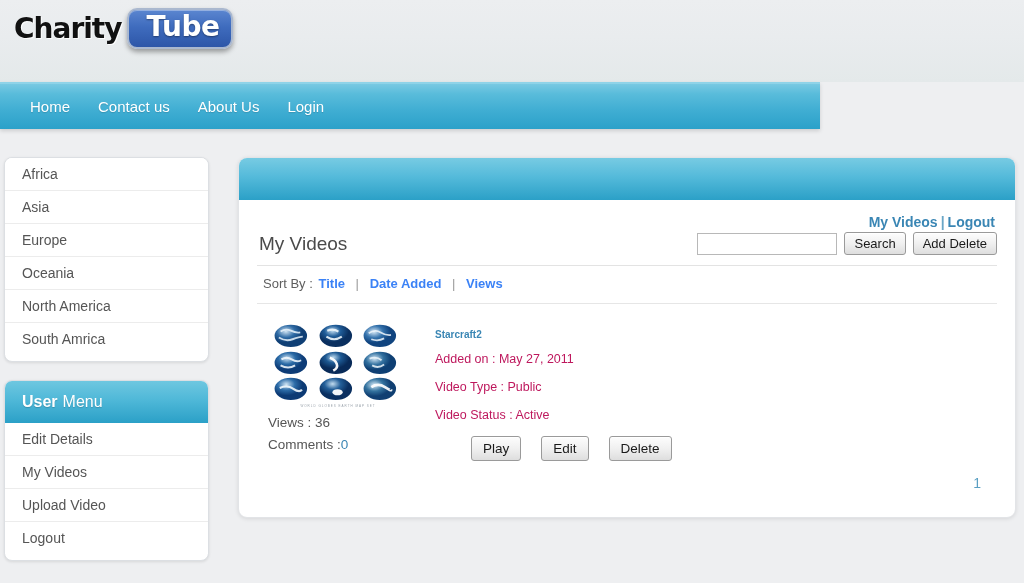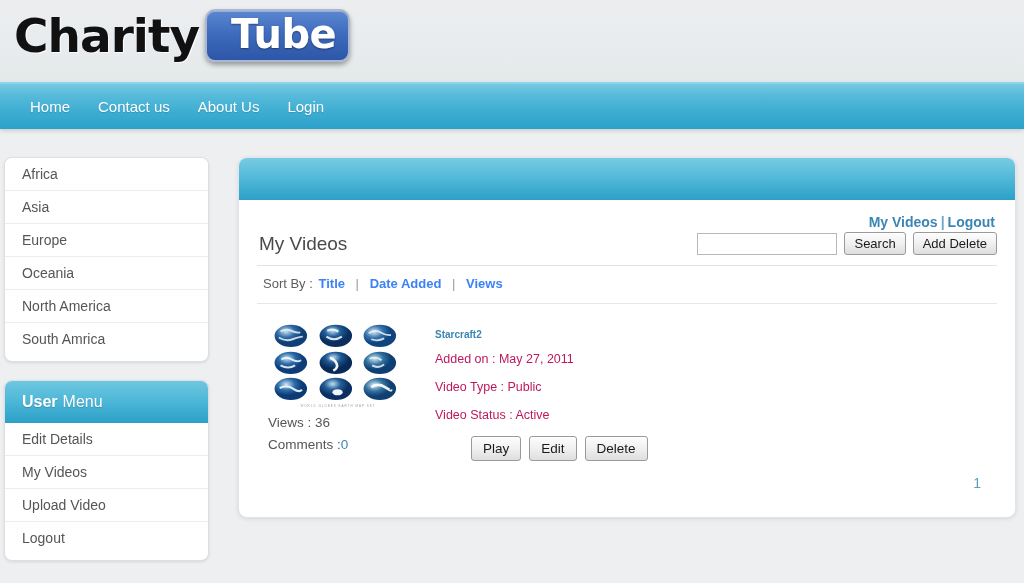--- a/index.html
+++ b/index.html
@@ -23,45 +23,45 @@
     width: 1024px; height: 82px;
     background: linear-gradient(to bottom, #eceef0 0%, #e9ecee 45%, #e4e9ea 100%);
   }
   .logo-wrap {
     position: absolute; left: 14px; top: 8px;
     display: flex; align-items: center;
   }
   .logo-charity {
     font-family: "DejaVu Sans", sans-serif;
     font-weight: bold;
-    font-size: 47px;
+    font-size: 28px;
     letter-spacing: -1px;
     color: #111;
     text-shadow: 1px 1px 0 rgba(255,255,255,0.9);
   }
   .logo-tube {
     margin-left: 6px;
-    padding: 2px 12px 5px 24px;
+    padding: 2px 12px 5px 17px;
     border-radius: 10px;
     background: linear-gradient(to bottom, #5b86d0 0%, #3f6cbe 45%, #2d56a8 100%);
     border: 2px solid #aab8cf;
     box-shadow: 0 3px 5px rgba(0,0,0,0.35), inset 0 1px 0 rgba(255,255,255,0.35);
     color: #fff;
     font-family: "DejaVu Sans", sans-serif;
     font-weight: bold;
-    font-size: 40px;
+    font-size: 28px;
     letter-spacing: -0.5px;
     line-height: 1.06;
     text-shadow: 0 1px 2px rgba(0,0,0,0.4);
   }
 
   
   .nav-bar {
     position: absolute; left: 0; top: 82px;
-    width: 1024px; height: 47px;
+    width: 820px; height: 47px;
     background: linear-gradient(to bottom, #79c9e2 0%, #59bcdb 22%, #3fadd2 60%, #2ba1c9 100%);
     border-top: 2px solid #8fd3e8;
     box-shadow: 0 2px 4px rgba(0,0,0,0.14);
     display: flex; align-items: center;
     padding-left: 16px;
   }
   .nav-item {
     color: #ffffff;
     font-size: 15px;
     padding: 6px 14px;
@@ -228,21 +228,21 @@
     text-decoration: none;
     cursor: pointer;
     display: inline-block;
     margin-bottom: 12px;
   }
   .meta-line {
     font-size: 12.5px;
     color: #be185d;
     margin-bottom: 14px;
   }
-  .action-row { display: flex; gap: 8px; margin-top: 2px; padding-left: 36px; }
+  .action-row { display: flex; gap: 20px; margin-top: 2px; padding-left: 36px; }
   .action-row .btn { padding: 4px 11px; font-size: 13.5px; }
 
   .pager {
     text-align: right;
     padding: 14px 12px 4px 0;
     font-size: 14px;
   }
   .pager a {
     color: #5a9fc2; text-decoration: none;
     cursor: pointer; padding: 2px 4px;

